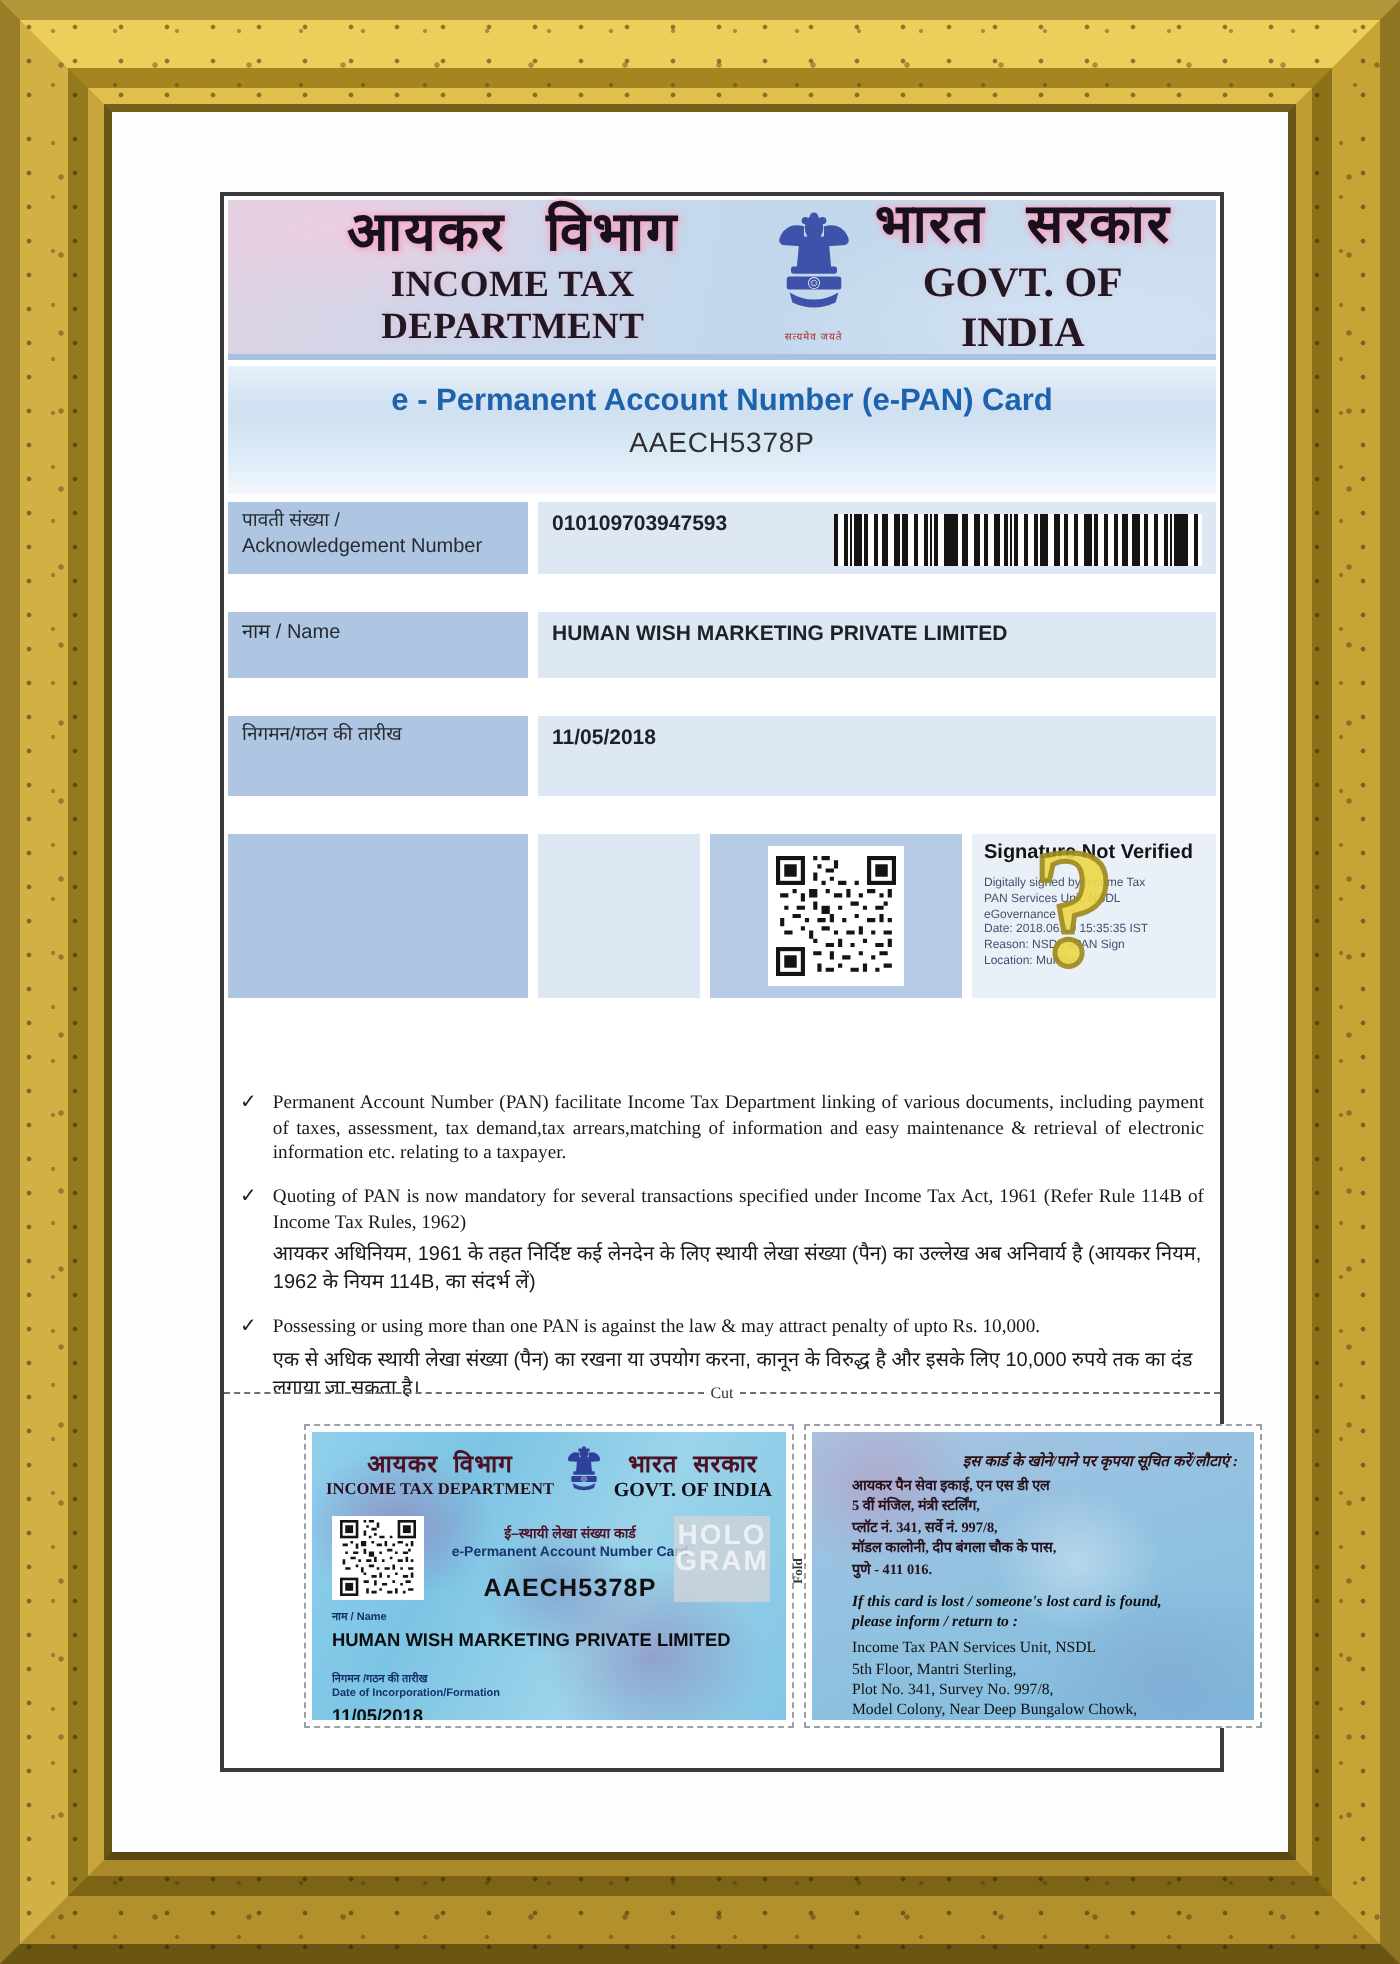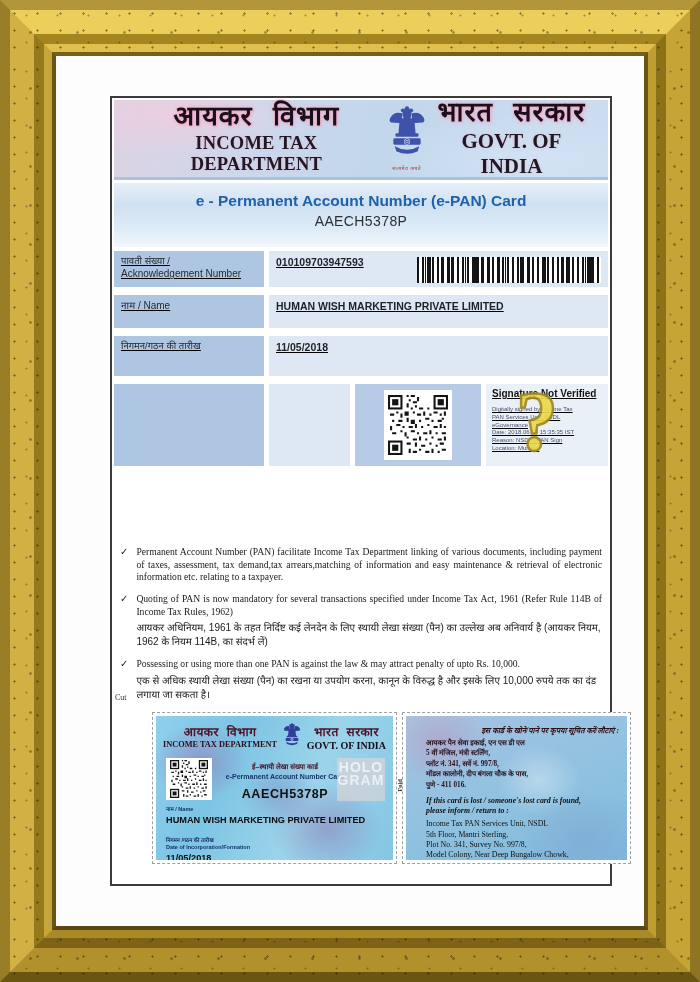--- a/index.html
+++ b/index.html
@@ -55,21 +55,21 @@
   
   .title-band { position:absolute; left:2px; right:2px; top:85px; height:64px;
     background:linear-gradient(180deg,#e6f0f9 0%, #cfe0f1 35%, #dcebf7 70%, #f2f7fc 100%);
     text-align:center; padding-top:6px; }
   .t-hi  { font-size:13px; font-weight:bold; color:#3d1420; }
   .t-en  { font-size:15.5px; font-weight:bold; color:#1e61ad; margin-top:3px; }
   .t-pan { font-size:14px; font-weight:500; color:#2f2f33; margin-top:3px; letter-spacing:.4px; }
 
   
   .tbl { position:absolute; left:2px; right:2px; top:153px;
-         display:flex; flex-direction:column; gap:8px;text-decoration:underline; }
+         display:flex; flex-direction:column; gap:19px; }
   .trow { display:flex; gap:5px; }
   .lcell { width:150px; background:#afc6e2; padding:4px 7px; color:#272b31; flex:none; }
   .lcell .hi { font-size:9.5px; line-height:1.3; }
   .lcell .en { font-size:10px;  line-height:1.3; }
   .vcell { flex:1; background:#dde8f4; padding:5px 7px; color:#1e2227;
            font-size:10.5px; font-weight:600; }
   .r1 { height:36px; } .r2 { height:33px; } .r3 { height:40px; } .r4 { height:60px; } .r5 { height:82px; }
   .r1 .vcell { display:flex; justify-content:space-between; align-items:flex-start; }
   .name-val { font-weight:700; }
   .addr-line { line-height:1.3; font-size:10px; }
@@ -95,21 +95,21 @@
 
   
   .notes { position:absolute; left:8px; right:8px; top:448px; color:#191919; }
   .bullet { display:flex; gap:8px; margin-bottom:9px; }
   .tick { font-size:10px; flex:none; color:#222; font-family:"DejaVu Sans", sans-serif; }
   .b-en { font-family:"Liberation Serif", serif; font-size:9.6px; line-height:1.32;
           text-align:justify; }
   .b-hi { font-size:10px; line-height:1.4; margin-top:3px; }
 
   
-  .cut-row { position:absolute; left:0; right:0; top:594px; display:flex; align-items:flex-start;flex-direction:column; }
+  .cut-row { position:absolute; left:0; right:0; top:594px; display:flex; align-items:center; }
   .cut-dash { flex:1; border-top:1px dashed #6e6e6e; }
   .cut-label { font-family:"Liberation Serif", serif; font-size:8px; color:#333; padding:0 3px; }
 
   
   .cards { position:absolute; left:40px; top:614px; width:479px; height:152px; }
   .cardbox { position:absolute; top:0; height:152px; border:1.5px dashed #9aa0a6;
              background:#fff; padding:3px; }
   .card-front-box { left:0; width:245px; }
   .card-back-box  { left:250px; width:229px; }
   .fold-label { position:absolute; left:241px; top:70px; transform:rotate(-90deg);

